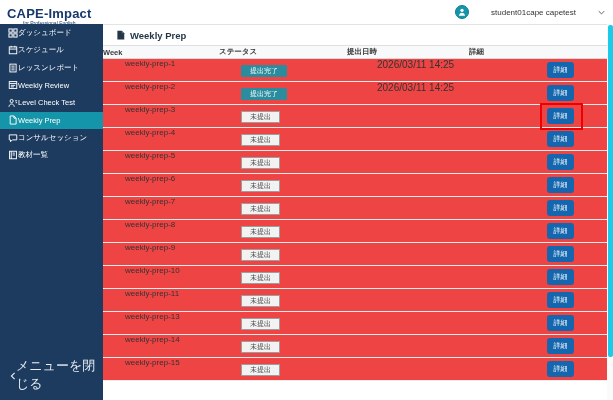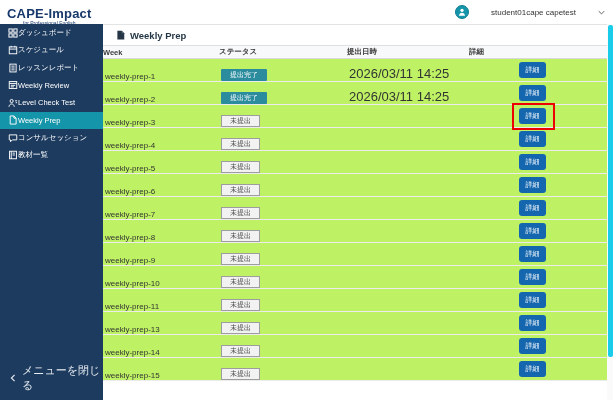--- a/index.html
+++ b/index.html
@@ -21,41 +21,41 @@
   .chev-down svg { width:7px; height:5px; display:block; }
 
   
   .app-body { display:flex; height:376px; }
   .sidebar { width:103px; background:#1d3b5f; position:relative; flex-shrink:0; }
   .nav-item { height:17.5px; display:flex; align-items:center; gap:0; padding-left:8px; color:#fff; cursor:pointer; }
   .nav-item.active { background:#1595a9; }
   .nav-icon { width:10px; height:10px; display:flex; flex-shrink:0; }
   .nav-icon svg { width:10px; height:10px; }
   .nav-label { font-size:7.5px; white-space:nowrap; }
-  .collapse { position:absolute; bottom:7px; left:10px; display:flex; align-items:center; gap:6px;
-              color:#e8edf2; font-size:11px; cursor:pointer;justify-content:space-between; }
+  .collapse { position:absolute; bottom:7px; left:10px; display:flex; align-items:center; 
+              color:#e8edf2; font-size:13px; cursor:pointer;justify-content:space-between; }
   .collapse svg { width:6px; height:8px; }
 
   .main { flex:1; position:relative; background:#fff; border-top:1px solid #e3e3e3; overflow:hidden; }
   .panel-title-bar { height:21px; display:flex; align-items:center; gap:5px; padding-left:13px;
                      border-bottom:1px solid #e0e0e0; background:#fff; }
   .panel-title-bar svg { width:9px; height:10px; }
   .panel-title { font-size:9.5px; font-weight:bold; color:#253746; }
 
   .thead { height:13px; display:flex; align-items:center; background:#f8f9fa;
            border-bottom:1px solid #d9d9d9; 
            font-size:7.5px; font-weight:bold; color:#3a3a3a; }
   .c-week  { width:116px; }
   .c-status{ width:128px; }
   .c-date  { width:122px; }
 
-  .trow { height:23px; display:flex; align-items:flex-end; padding-left:2px; border-bottom:1px solid #ececec; background:#bef264; }
+  .trow { height:23px; display:flex; align-items:flex-start; padding-left:22px; border-bottom:1px solid #ececec; background:#ef4444; }
   .cell.week { width:116px; font-size:8px; color:#333; }
   .cell.status { width:128px; }
-  .cell.date { width:122px; font-size:13px; color:#333; }
+  .cell.date { width:122px; font-size:10px; color:#333;margin-left:8px; }
   .cell.detail { position:relative; display:flex; align-items:center; height:100%; flex:1; }
   .badge { display:inline-block; font-size:7px; line-height:1.2; }
   .badge.done { background:#2b8c9e; color:#fff; padding:2px 9px; border-radius:1px; }
   .badge.pending { background:#f2f2f2; border:1px solid #9d9d9d; color:#444; padding:1px 8px; }
   .detail-btn { margin-left:48px; min-width:27px; height:16px; background:#1467af; color:#fff;
                 font-size:7px; border:none; border-radius:3px; display:flex; align-items:center;
                 justify-content:center; cursor:pointer; font-family:inherit; padding:0 4px; }
   .hl-overlay { position:absolute; left:41px; top:-2px; width:43px; height:27px;
                 border:2px solid #ee0000; pointer-events:none; z-index:3; }
 

